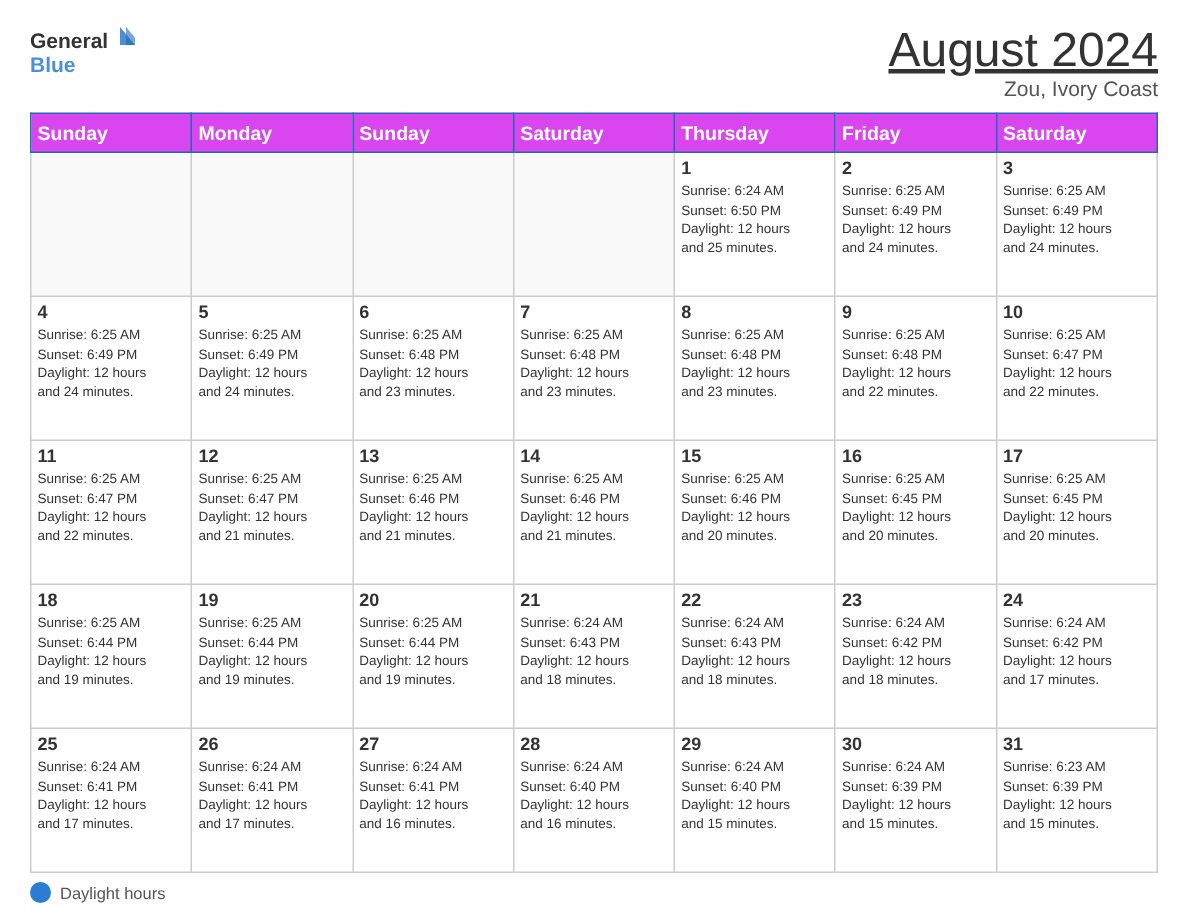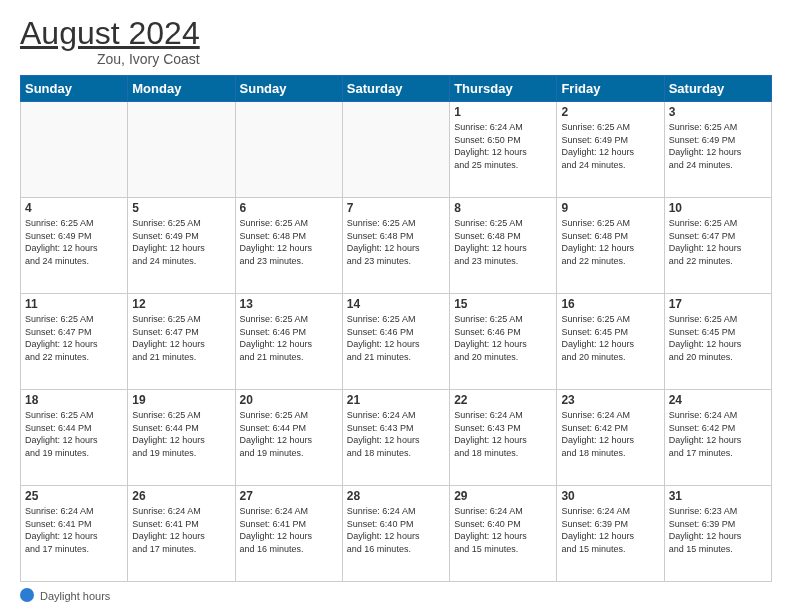--- a/index.html
+++ b/index.html
@@ -43,21 +43,21 @@
       color: #555;
     }
     .calendar {
       flex: 1;
       border: 1px solid #ccc;
       border-collapse: collapse;
       width: 100%;
       table-layout: fixed;
     }
     .calendar th {
-      background-color: #0369a1;
+      background-color: #d946ef;
       color: #fff;
       font-size: 13px;
       font-weight: bold;
       padding: 5px 4px;
       text-align: left;
       border: 1px solid #2068b5;
     }
     .calendar td {
       border: 1px solid #ccc;
       vertical-align: top;
@@ -99,20 +99,28 @@
       background: #2b7cd3;
       border-radius: 50%;
       display: inline-block;
     }
   </style>
 </head>
 <body>
 
 <div class="page">
   <div class="header">
+    <div class="logo">
+  <svg width="70" height="36" viewBox="0 0 70 36" xmlns="http://www.w3.org/2000/svg">
+    <text x="0" y="16" font-size="14" font-weight="bold" fill="#333" font-family="Arial">General</text>
+    <text x="0" y="32" font-size="14" font-weight="bold" fill="#4a90d9" font-family="Arial">Blue</text>
+    <polygon points="60,2 70,14 60,14" fill="#4a90d9"></polygon>
+    <polygon points="64,2 74,14 64,14" fill="#2068b5" opacity="0.6"></polygon>
+  </svg>
+</div>
     <div class="title-block">
       <div class="month-title">August 2024</div>
       <div class="location">Zou, Ivory Coast</div>
     </div>
   </div>
 
   <table class="calendar">
     <thead>
       <tr>
         <th>Sunday</th>

